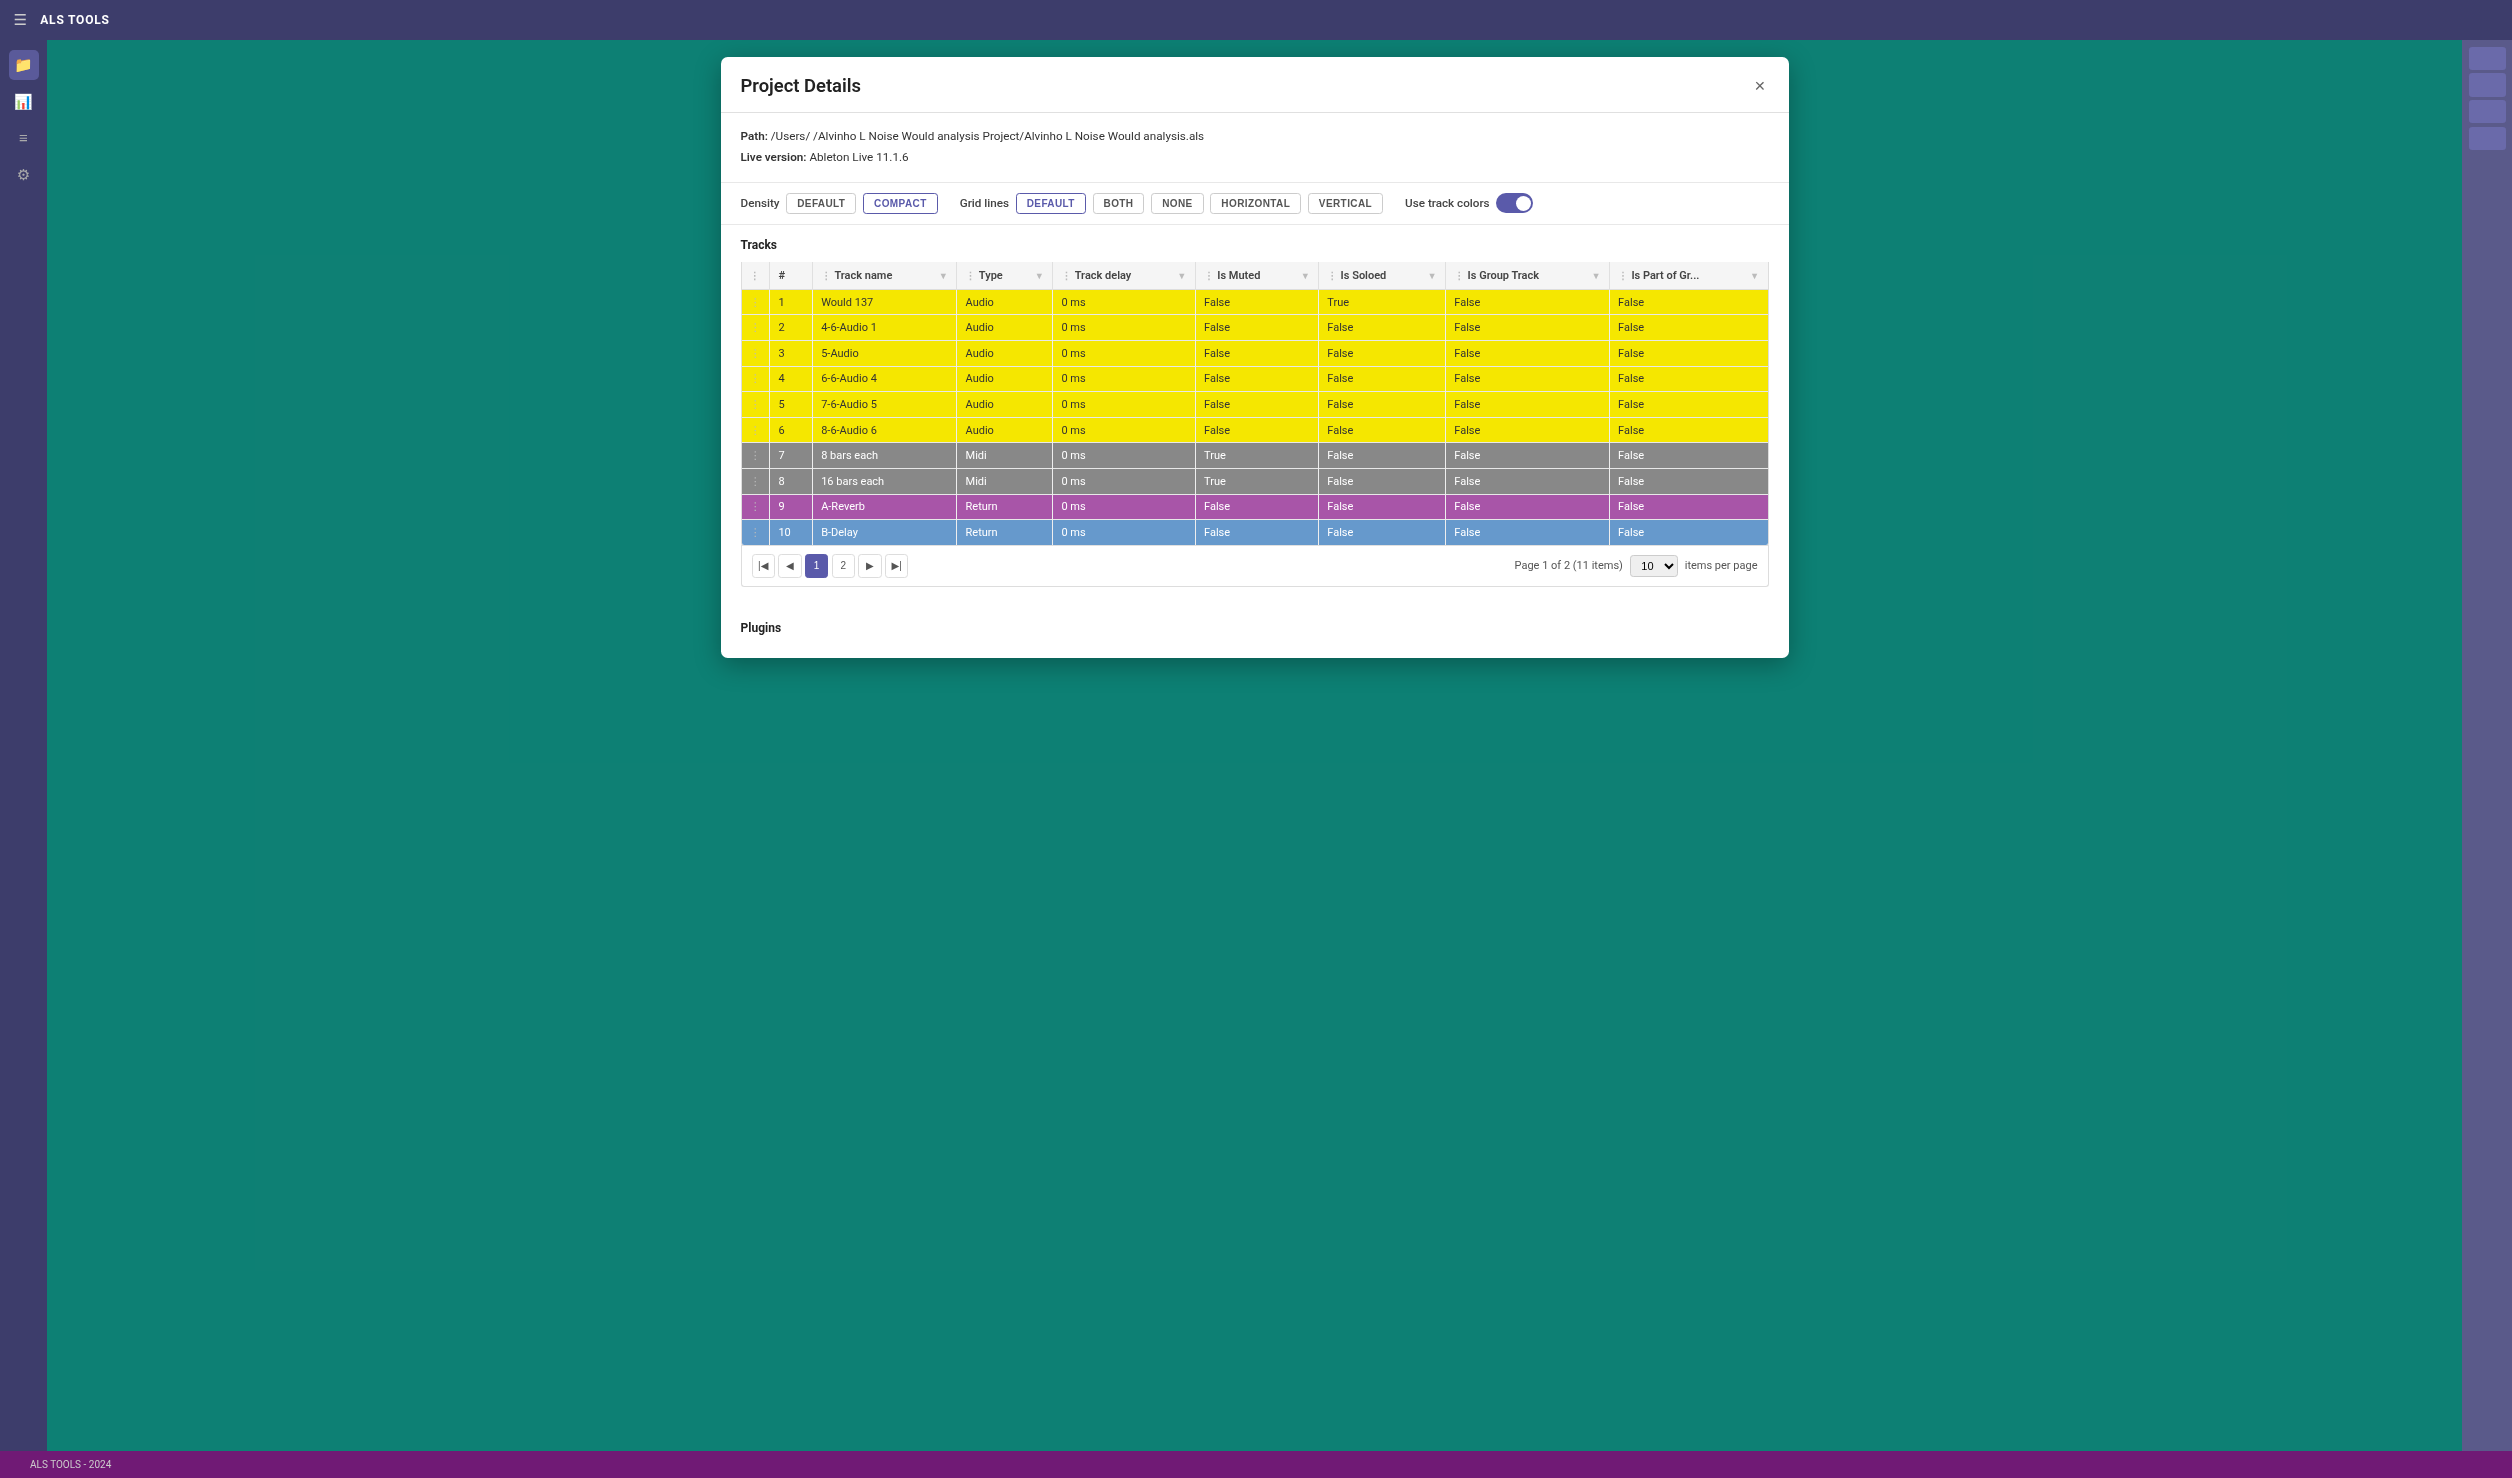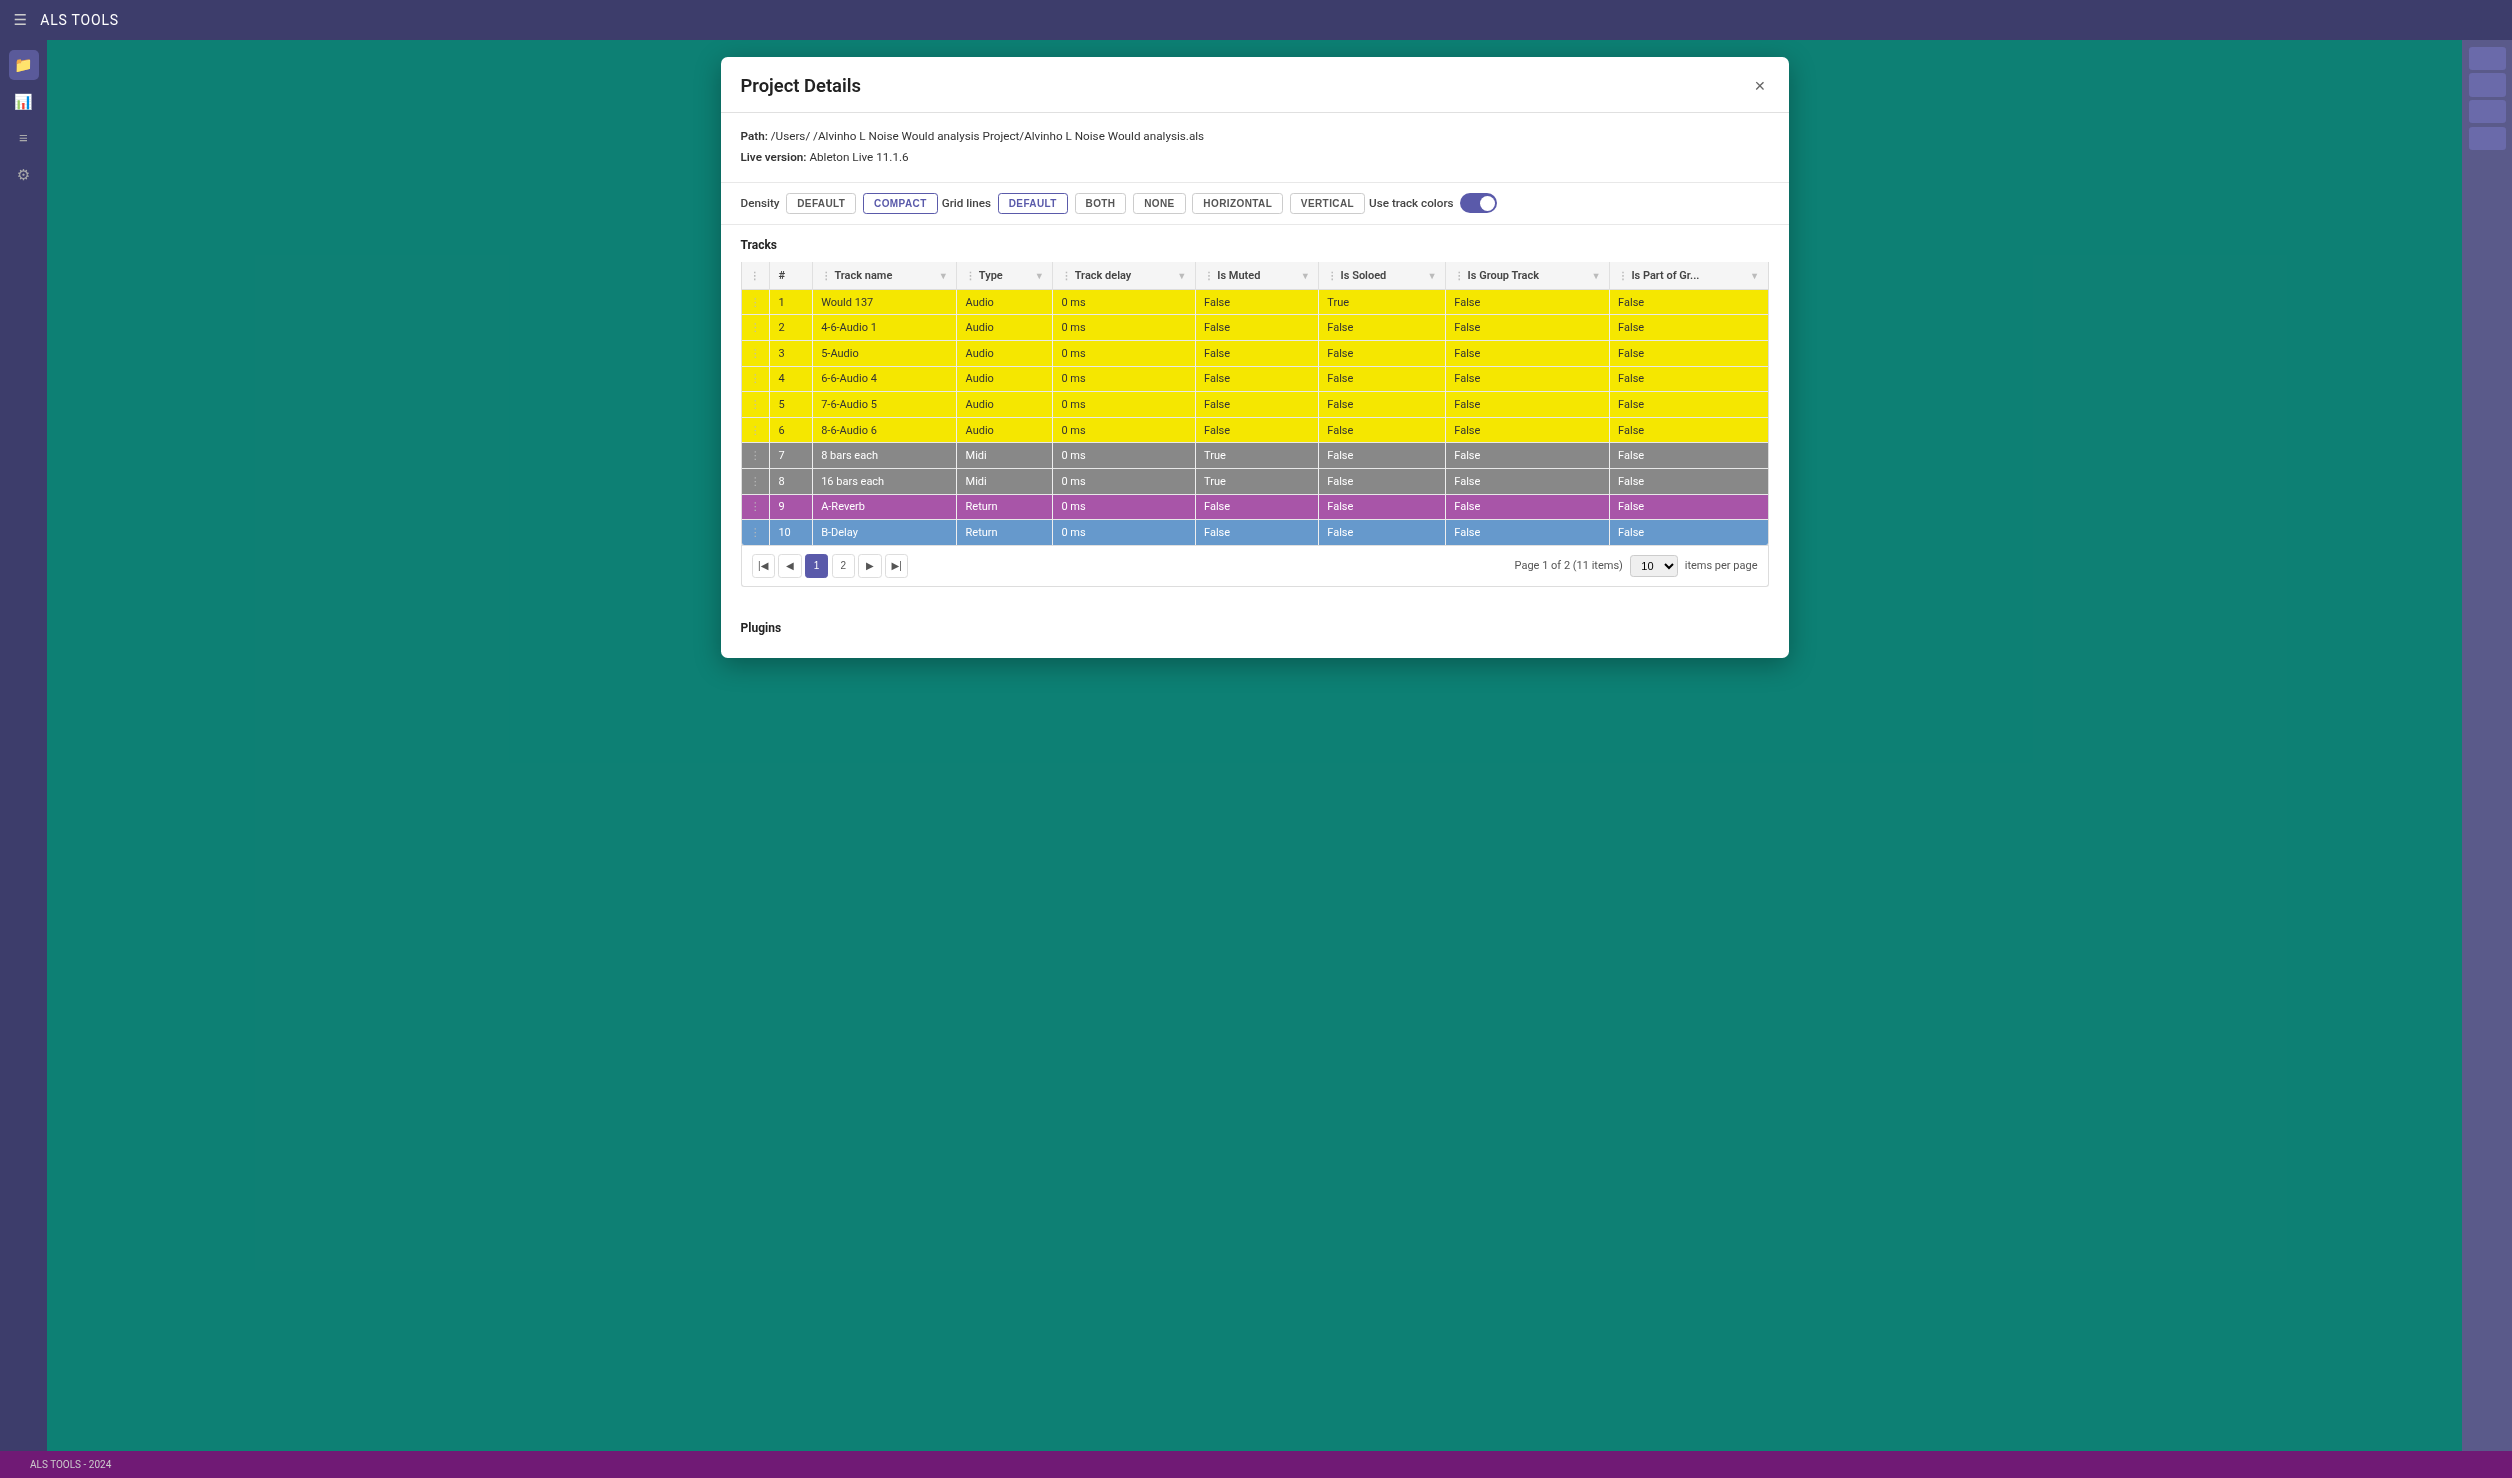--- a/index.html
+++ b/index.html
@@ -23,22 +23,22 @@
       gap: 13.4px;
       flex-shrink: 0;
     }
     .topbar-menu-icon {
       color: #ccc;
       font-size: 15px;
       cursor: pointer;
     }
     .topbar-title {
       color: #fff;
-      font-size: 14px;
-      font-weight: 400;
+      font-size: 12px;
+      font-weight: 700;
       letter-spacing: 0.8px;
     }
 
     
     .main-layout {
       display: flex;
       flex: 1;
       overflow: hidden;
     }
     .sidebar {
@@ -136,21 +136,21 @@
     .project-info strong {
       font-weight: 600;
     }
 
     
     .toolbar-bar {
       padding: 10px 20px;
       border-bottom: 0.8px solid #e8e8e8;
       display: flex;
       align-items: center;
-      gap: 4px;
+      gap: 22px;
       flex-shrink: 0;
       flex-wrap: wrap;
     }
     .toolbar-group {
       display: flex;
       align-items: center;
       gap: 6.7px;
     }
     .toolbar-label {
       font-size: 11.7px;

